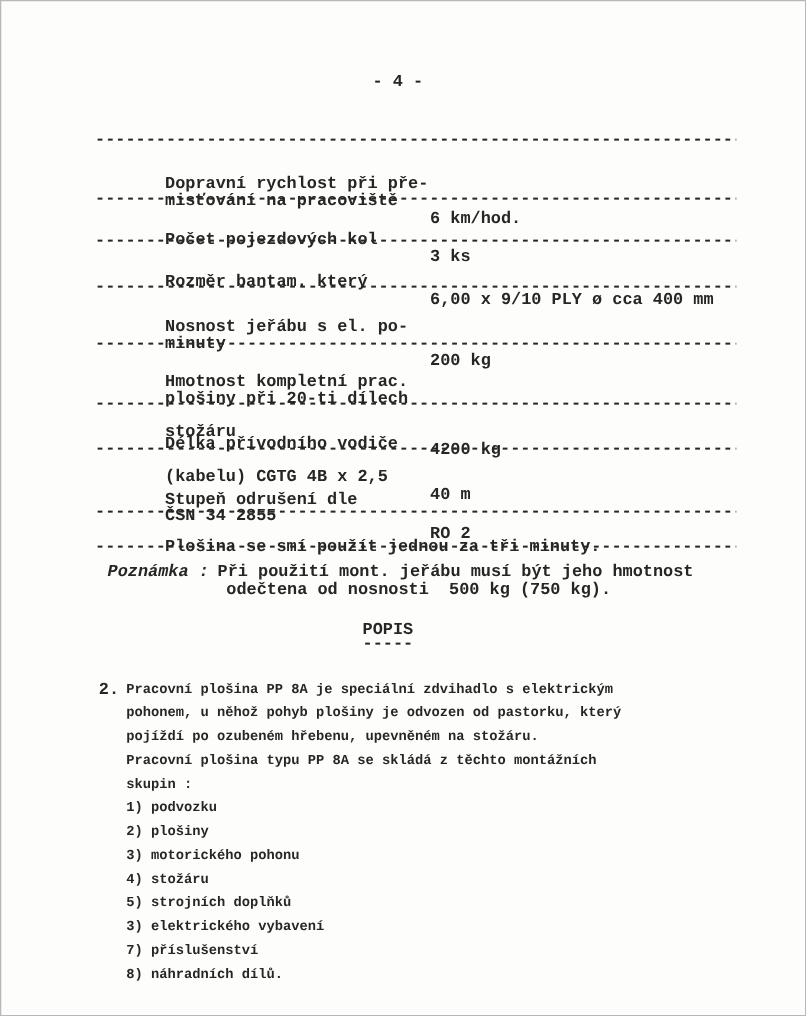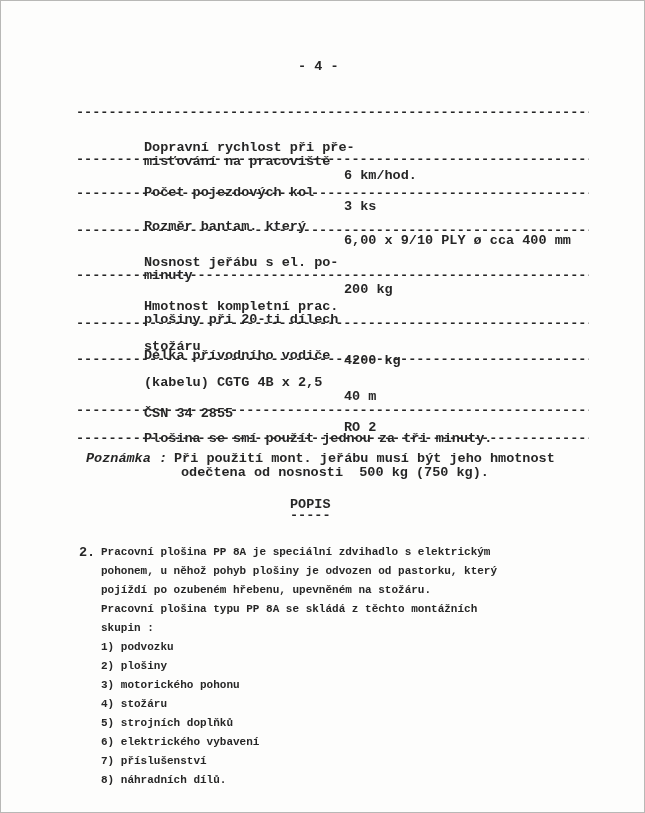--- a/index.html
+++ b/index.html
@@ -19,21 +19,21 @@
   .spec-table{position:absolute;left:75px;top:0;width:513px;height:446px;}
   .sep{
     position:absolute;left:0;width:513px;height:14px;
     line-height:14px;font-size:13.5px;
     white-space:pre;overflow:hidden;
   }
   .tline{
     position:absolute;left:0;width:513px;height:14px;
     line-height:14px;font-size:13.5px;white-space:pre;
   }
-  .lbl{position:absolute;left:20px;white-space:pre;z-index:1;padding-left:48px;}
+  .lbl{position:absolute;left:8px;white-space:pre;z-index:1;padding-left:48px;}
   .val{position:absolute;left:268px;white-space:pre;z-index:1;}
   .thru{
     position:absolute;left:0;top:5px;width:513px;height:14px;
     line-height:14px;white-space:pre;overflow:hidden;z-index:0;
   }
   .note-label{left:85px;top:451px;font-style:italic;}
   .note-line-1{left:173px;top:451px;}
   .note-line-2{left:180px;top:465px;}
   .popis-title{left:289px;top:497px;}
   .popis-underline{left:289px;top:508px;}
@@ -102,20 +102,23 @@
 
     <div class="tline" style="top:334px">
       <span class="lbl">Délka přívodního vodiče</span>
     </div>
     <div class="tline" style="top:347px">
       <span class="thru">----------------------------------------------------------------</span>
       <span class="lbl">(kabelu) CGTG 4B x 2,5</span>
       <span class="val">40 m</span>
     </div>
 
+    <div class="tline" style="top:379px">
+      <span class="lbl">Stupeň odrušení dle</span>
+    </div>
     <div class="tline" style="top:392px">
       <span class="lbl">ČSN 34 2855</span>
       <span class="val">RO 2</span>
     </div>
 
     <div class="sep" style="top:403px">----------------------------------------------------------------</div>
 
     <div class="tline" style="top:417px">
       <span class="lbl">Plošina se smí použít jednou za tři minuty.</span>
     </div>
@@ -139,18 +142,18 @@
     <div class="dline">Pracovní plošina PP 8A je speciální zdvihadlo s elektrickým</div>
     <div class="dline">pohonem, u něhož pohyb plošiny je odvozen od pastorku, který</div>
     <div class="dline">pojíždí po ozubeném hřebenu, upevněném na stožáru.</div>
     <div class="dline">Pracovní plošina typu PP 8A se skládá z těchto montážních</div>
     <div class="dline">skupin :</div>
     <div class="dline">1) podvozku</div>
     <div class="dline">2) plošiny</div>
     <div class="dline">3) motorického pohonu</div>
     <div class="dline">4) stožáru</div>
     <div class="dline">5) strojních doplňků</div>
-    <div class="dline">6) elektrického vybavení</div>
+    <div class="dline">3) elektrického vybavení</div>
     <div class="dline">7) příslušenství</div>
     <div class="dline">8) náhradních dílů.</div>
   </div>
 
 </div>
 
 </body></html>

